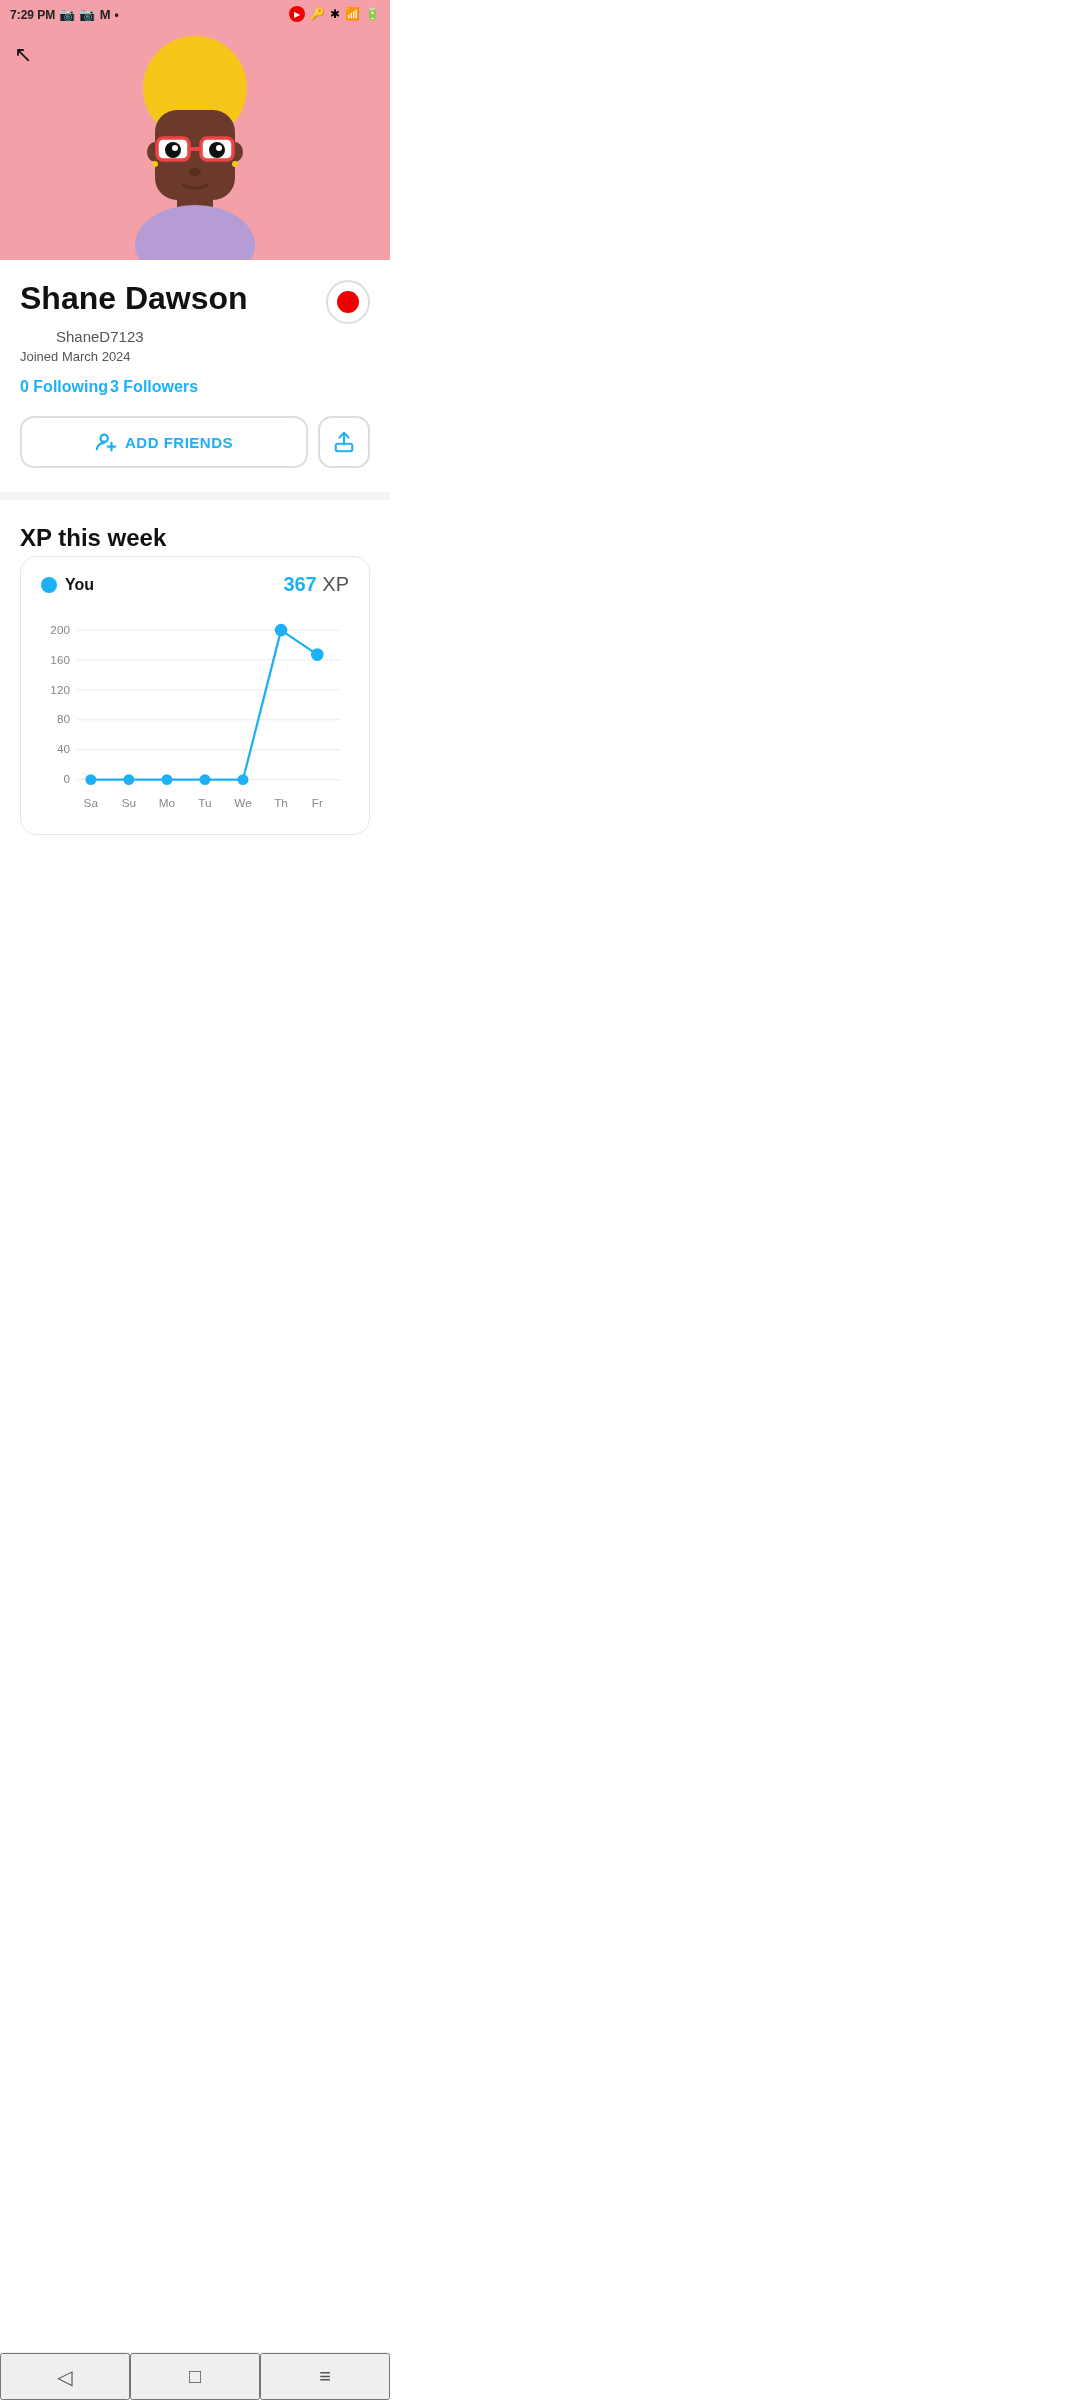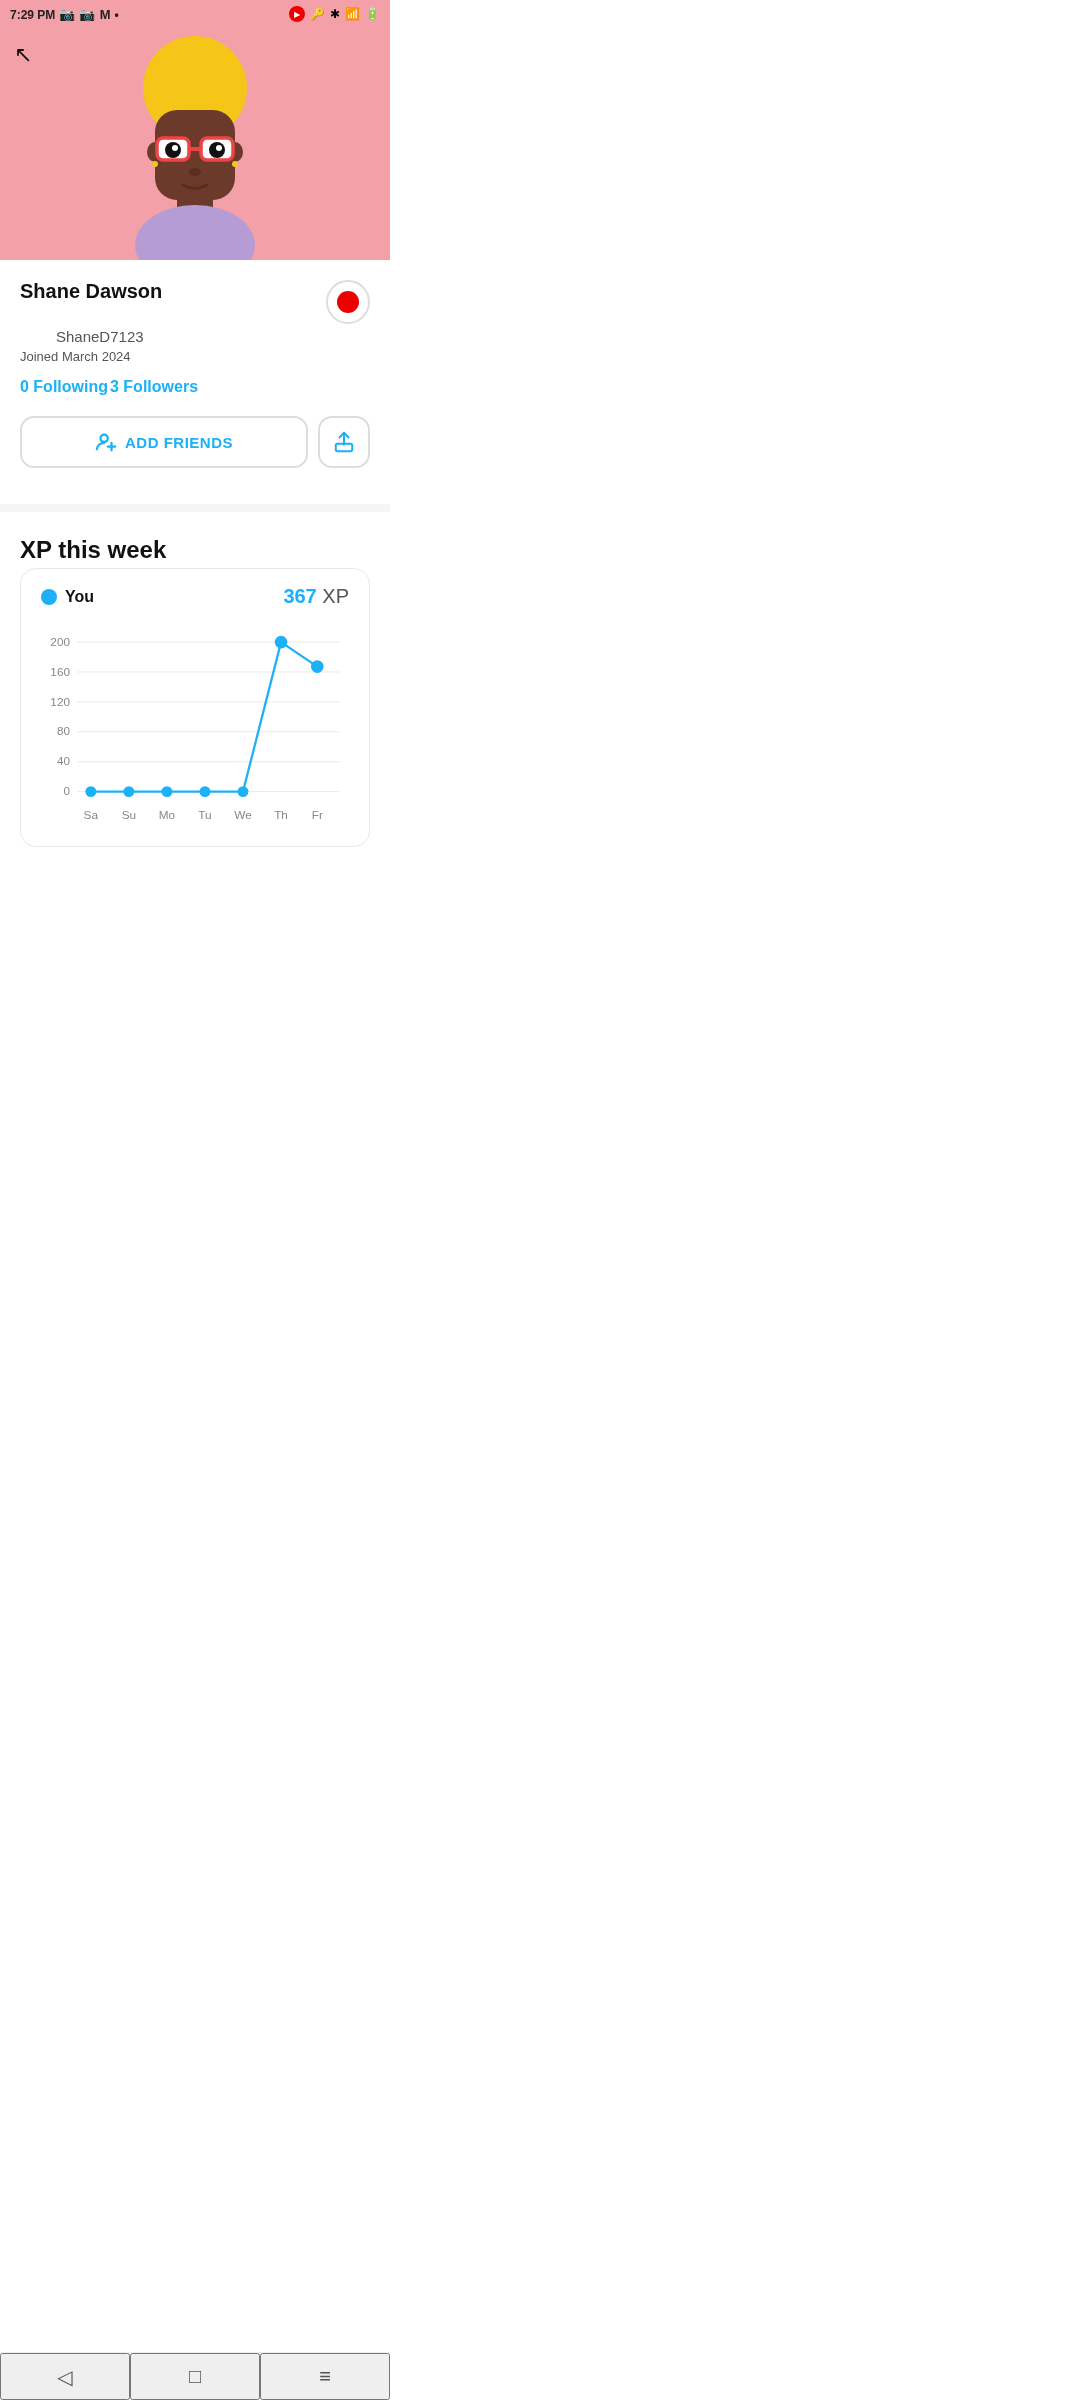--- a/index.html
+++ b/index.html
@@ -80,21 +80,21 @@
     }
 
     .profile-header {
       display: flex;
       align-items: flex-start;
       justify-content: space-between;
       margin-bottom: 4px;
     }
 
     .profile-name {
-      font-size: 20px;
+      font-size: 32px;
       font-weight: 800;
       color: #111;
     }
 
     .record-button {
       width: 44px;
       height: 44px;
       border-radius: 50%;
       border: 2px solid #ddd;
       background: #fff;
@@ -133,21 +133,21 @@
     .follow-stat {
       font-size: 16px;
       font-weight: 700;
       color: #1cb0f6;
       cursor: pointer;
     }
 
     .action-buttons {
       display: flex;
       gap: 10px;
-      margin-bottom: 16px;
+      margin-bottom: 4px;
     }
 
     .add-friends-btn {
       flex: 1;
       height: 52px;
       border: 2px solid #ddd;
       border-radius: 14px;
       background: #fff;
       display: flex;
       align-items: center;

